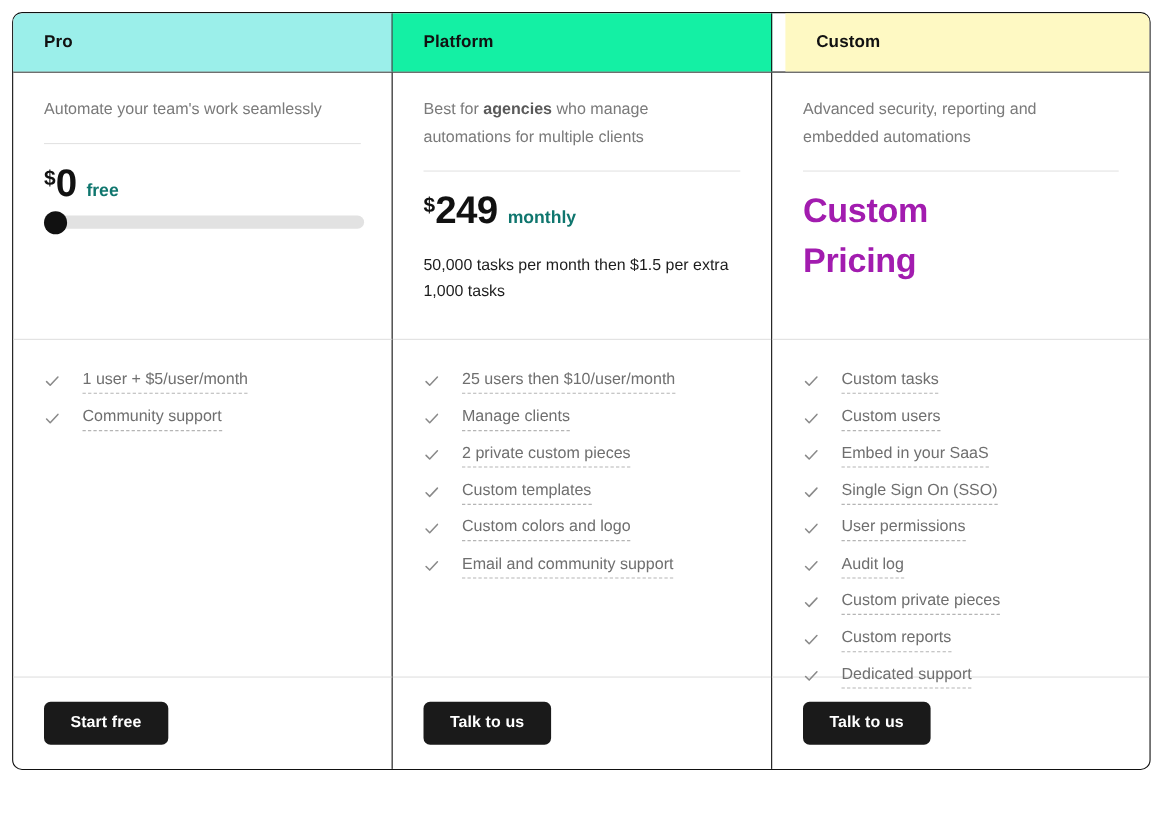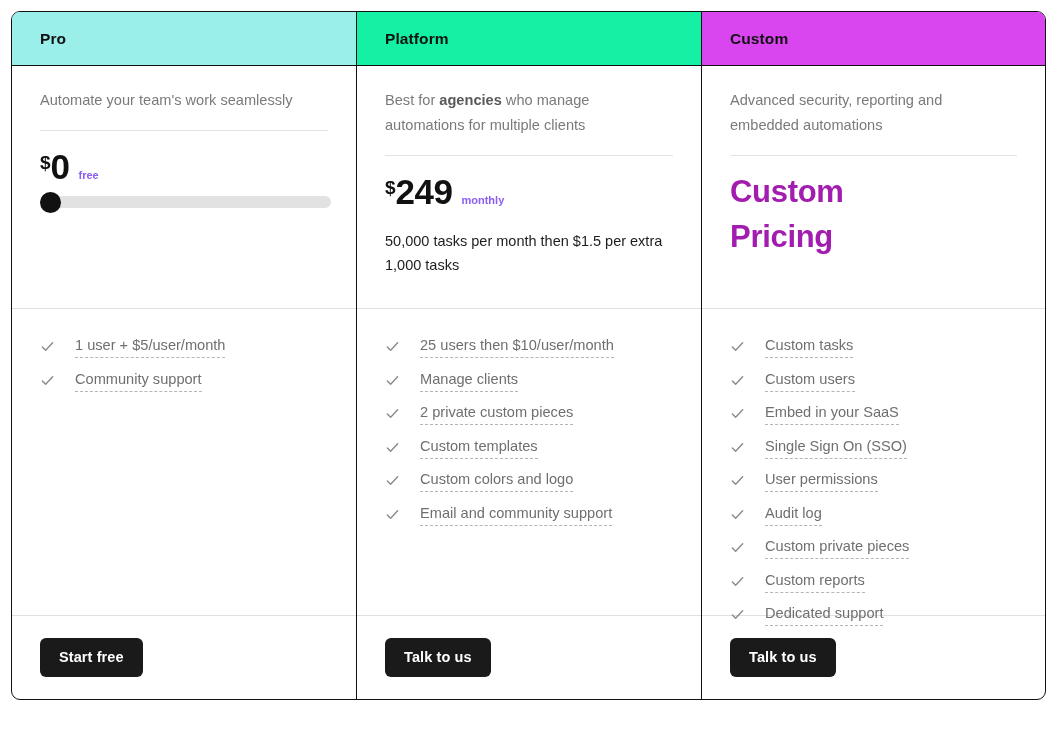--- a/index.html
+++ b/index.html
@@ -104,23 +104,23 @@
     top: -10px;
   }
   .amount {
     font-size: 35px;
     font-weight: bold;
     color: #111111;
     line-height: 1;
     letter-spacing: -0.5px;
   }
   .period {
-    font-size: 11px;
-    font-weight: bold;
-    color: #8b5cf6;
+    font-size: 16px;
+    font-weight: bold;
+    color: #0f766e;
     margin-left: 9px;
   }
   .custom-price {
     margin-top: 14px;
     font-size: 31px;
     font-weight: bold;
     color: #a21caf;
     line-height: 1.44;
     letter-spacing: -0.3px;
     max-width: 200px;
@@ -207,39 +207,39 @@
     padding-left: 28px;
   }
   .cta-button {
     background: #1a1a1a;
     color: #ffffff;
     border: none;
     border-radius: 6px;
     font-family: "Liberation Sans", sans-serif;
     font-size: 14.5px;
     font-weight: bold;
-    padding: 12px 19px;
+    padding: 12px 24px;
     cursor: pointer;
     letter-spacing: 0.1px;
     line-height: 1.1;
   }
 </style>
 </head>
 <body>
 
 <div class="pricing-card">
 
   <div class="header-row">
     <div class="header-cell col-0" style="background: rgb(155, 239, 234);">
       <span>Pro</span>
     </div>
     <div class="header-cell col-1" style="background: rgb(20, 240, 164);">
       <span>Platform</span>
     </div>
-    <div class="header-cell col-2" style="background: #d946ef;">
+    <div class="header-cell col-2" style="background: #fef9c3; margin-left: 12px;">
       <span>Custom</span>
     </div>
   </div>
 
   <div class="body-row">
 
     <div class="col col-0">
       <div class="top-section">
         <p class="tagline"><span>Automate your team's work seamlessly</span></p>
         <div class="hr-inset"></div>

